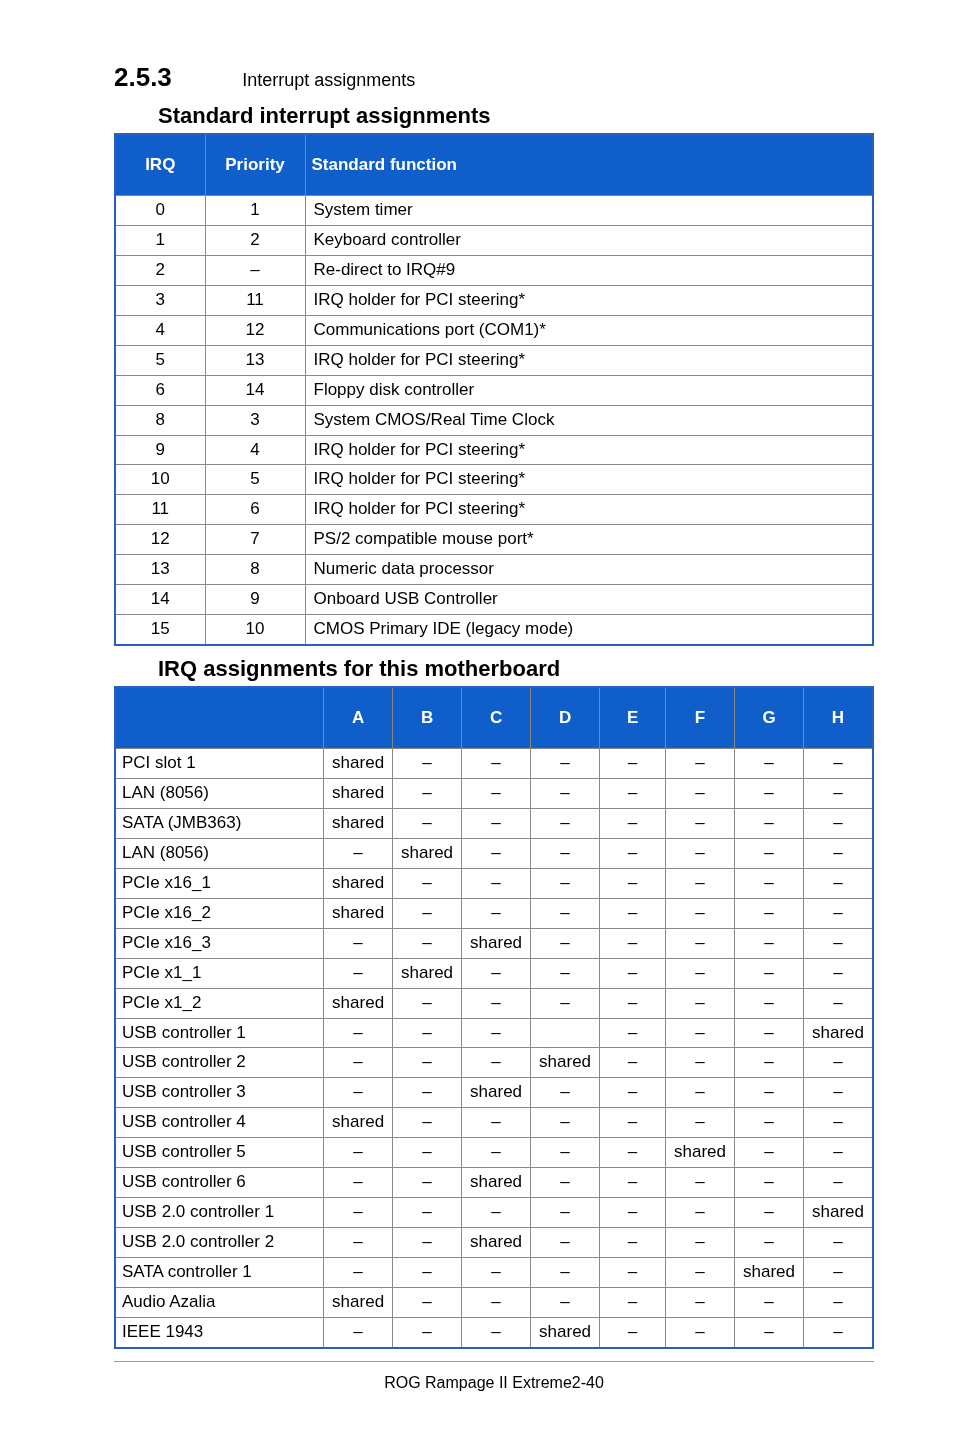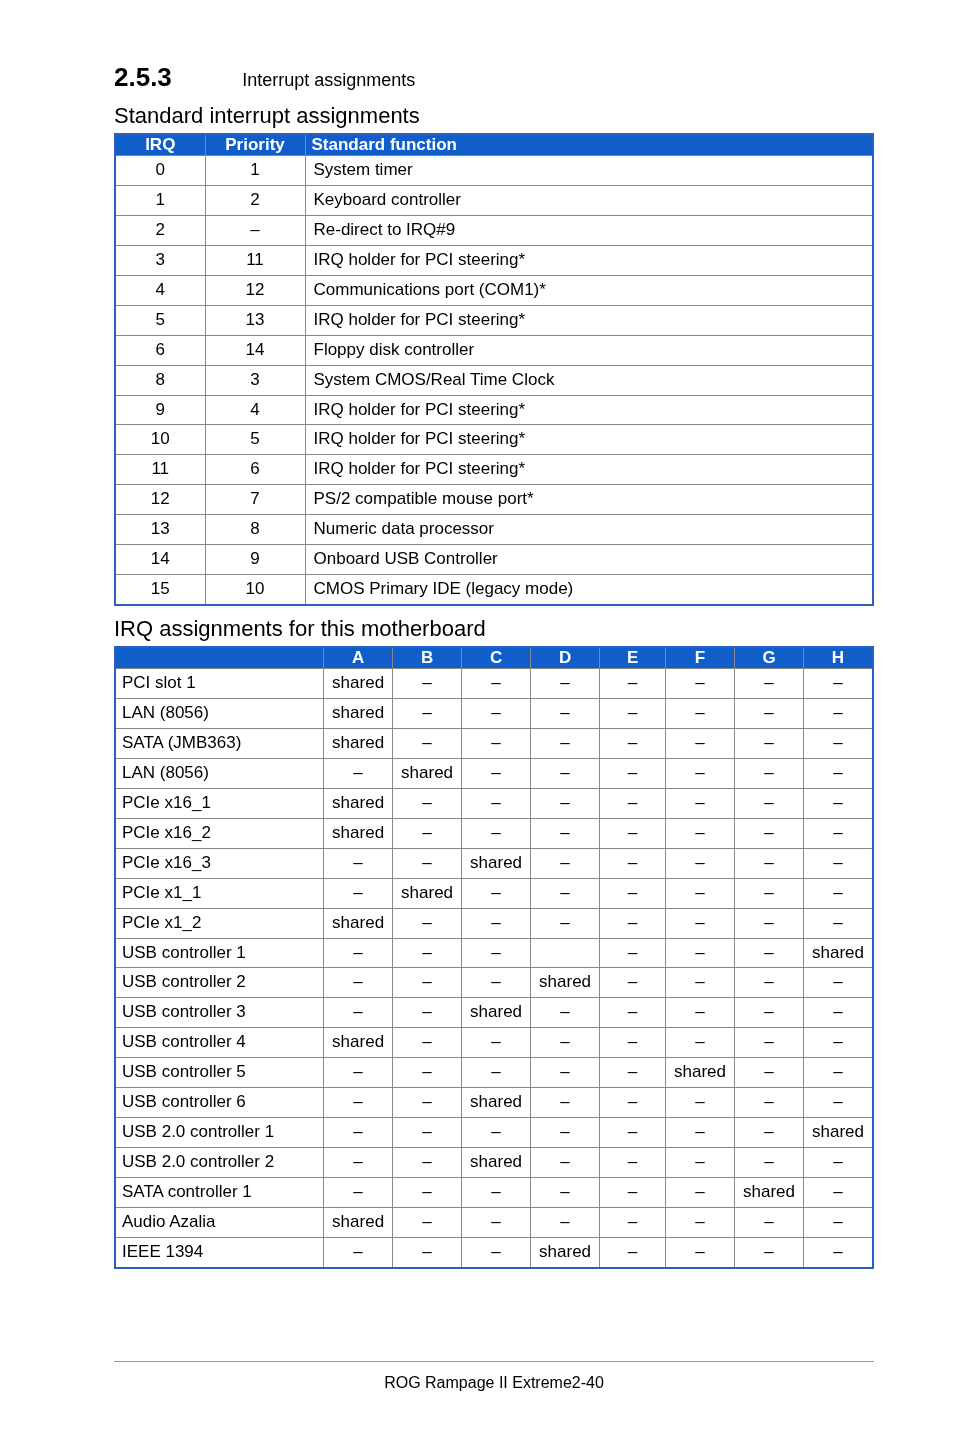--- a/index.html
+++ b/index.html
@@ -22,37 +22,38 @@
     font-size: 26px;
     margin-right: 34px;
   }
   .section-title {
     display: inline-block;
     font-weight: normal;
     font-size: 18px;
     margin-left: 32px;
   }
   .sub-heading {
-    font-weight: normal;
+    font-weight: bold;
     font-size: 22px;
     margin-top: 10px;
     margin-bottom: 4px;
+    margin-left: 44px;
   }
   table {
     border-collapse: collapse;
     width: 100%;
     border: 2px solid #2a5fbf;
   }
   th {
     background: #0f5ec9;
     color: #fff;
     font-weight: bold;
     font-size: 17px;
     text-align: center;
-    padding: 0 6px;
+    padding: 20px 6px;
     border-left: 1px solid #888;
     border-right: 1px solid #888;
   }
   th:first-child { border-left: none; }
   th:last-child { border-right: none; }
   td {
     font-size: 17px;
     padding: 3px 8px;
     border-top: 1px solid #888;
     border-left: 1px solid #888;
@@ -418,21 +419,21 @@
           <td>shared</td>
           <td>–</td>
           <td>–</td>
           <td>–</td>
           <td>–</td>
           <td>–</td>
           <td>–</td>
           <td>–</td>
         </tr>
         <tr>
-          <td>IEEE 1394</td>
+          <td>IEEE 1943</td>
           <td>–</td>
           <td>–</td>
           <td>–</td>
           <td>shared</td>
           <td>–</td>
           <td>–</td>
           <td>–</td>
           <td>–</td>
         </tr>
       </tbody>

